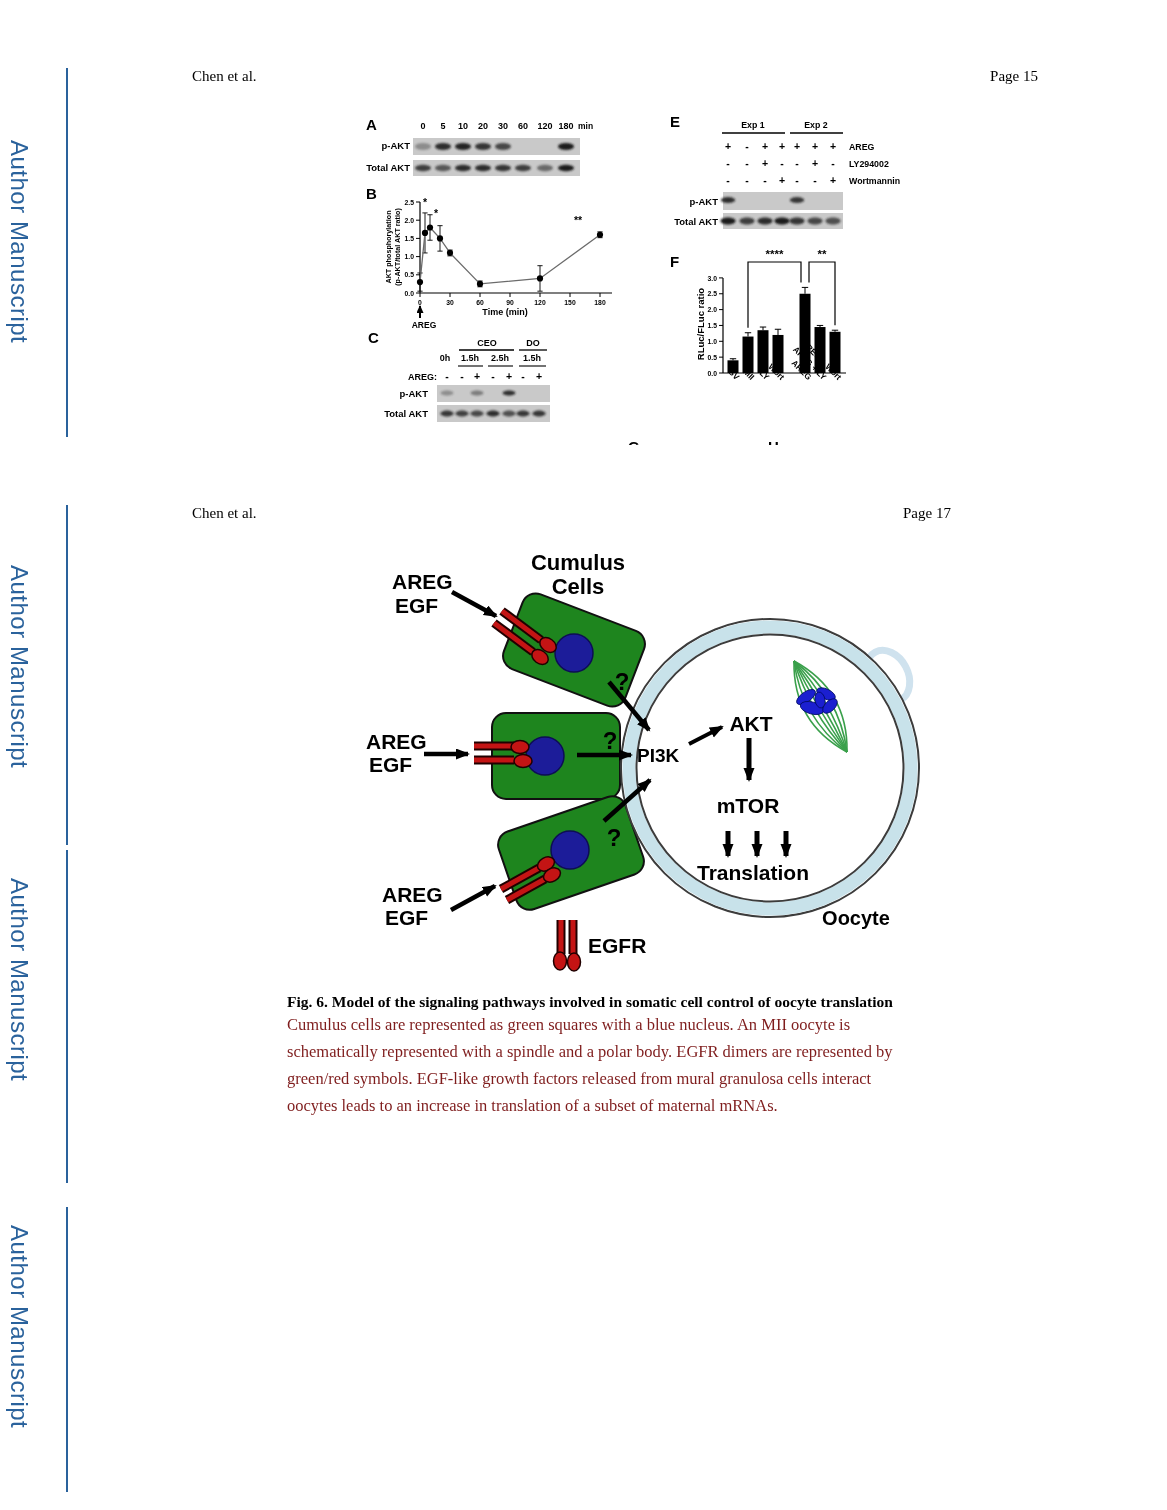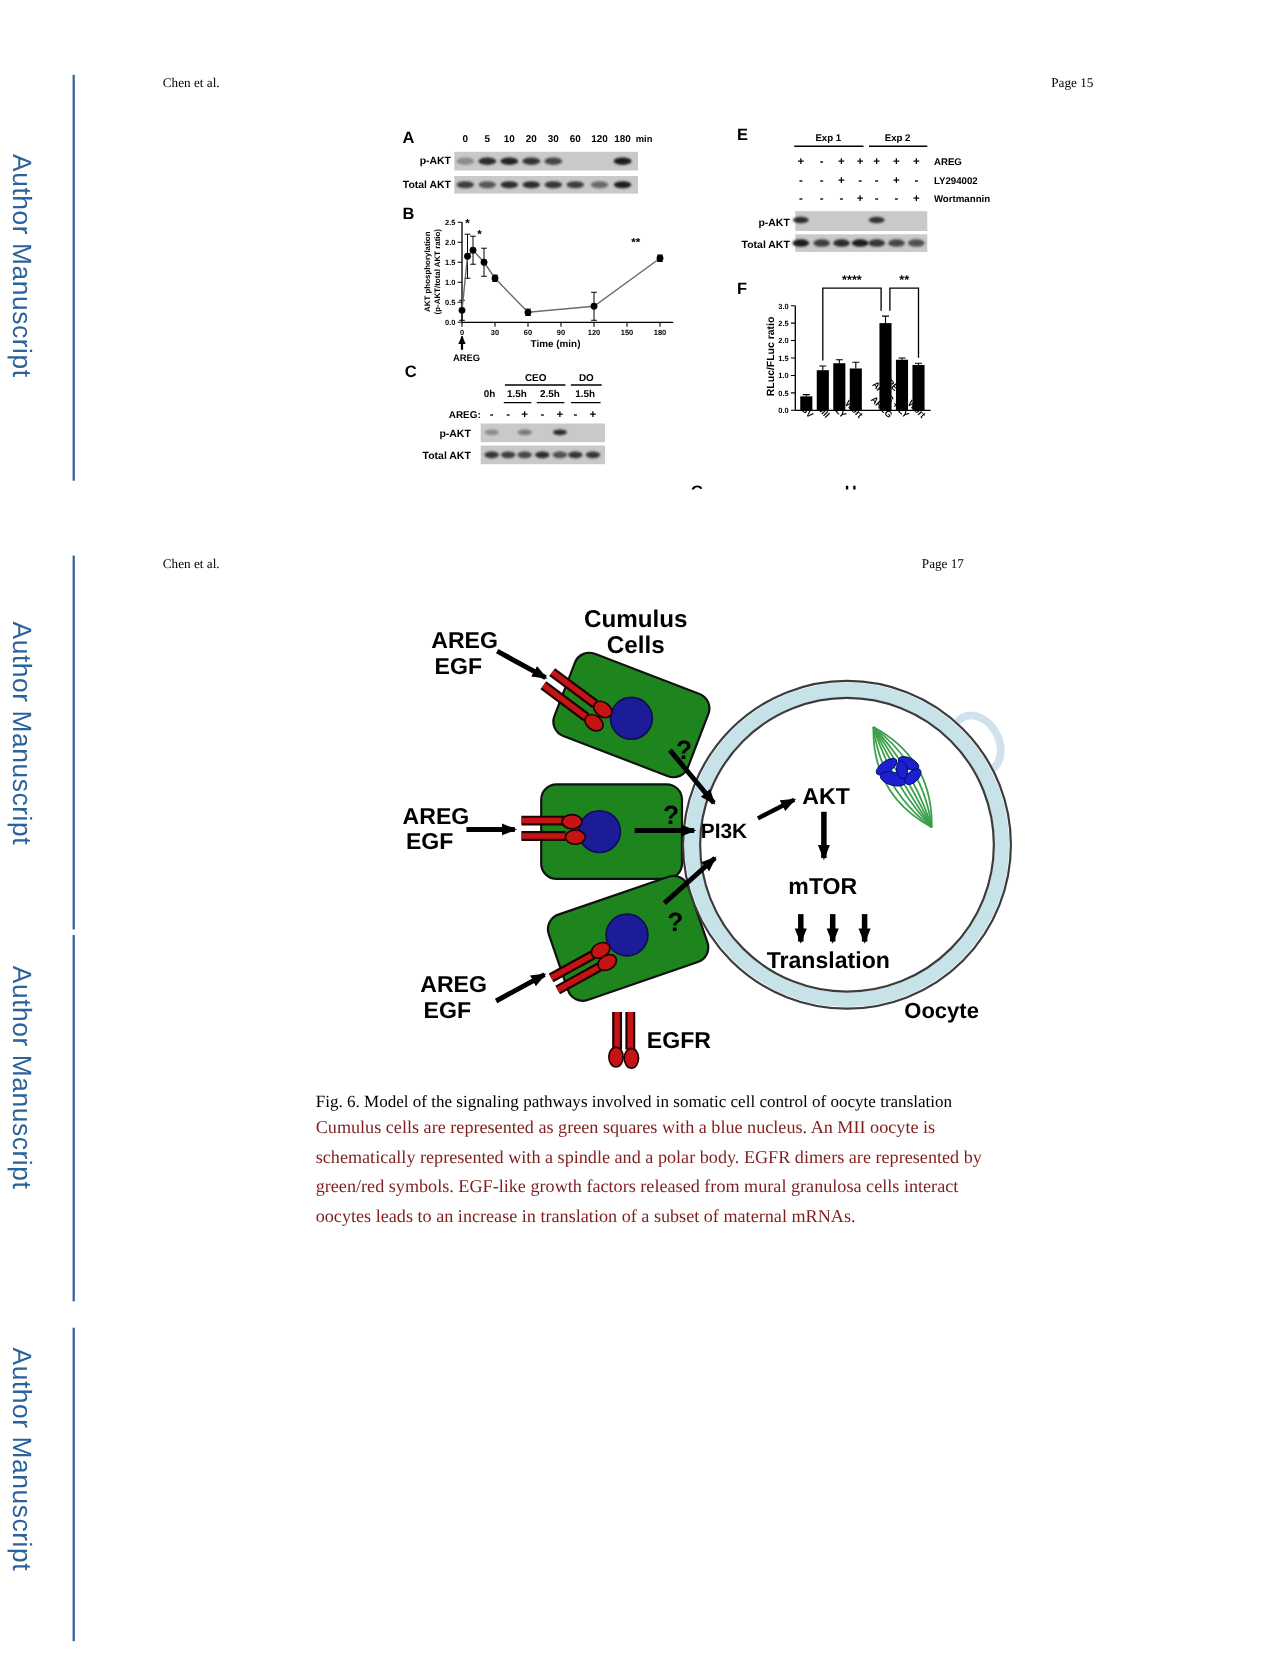--- a/index.html
+++ b/index.html
@@ -1,25 +1,25 @@
 <!DOCTYPE html>
 <html><head>
 <meta charset="utf-8">
 <style>
   html,body{margin:0;padding:0;background:#fff;}
   #page{position:relative;width:1167px;height:1510px;background:#ffffff;overflow:hidden;}
   .serif{font-family:"Liberation Serif",serif;color:#000;}
-  .hdr{position:absolute;font-size:12px;}
+  .hdr{position:absolute;font-size:15px;margin-left:44px;}
   .sb-line{position:absolute;left:66px;width:2px;background:#2a629c;}
   .sb-text{position:absolute;left:33px;font-family:"Liberation Sans",sans-serif;font-size:24px;
            color:#2a629c;white-space:nowrap;transform:rotate(90deg);transform-origin:0 0;letter-spacing:.5px;}
   svg{position:absolute;overflow:hidden;}
   svg text{font-family:"Liberation Sans",sans-serif;font-weight:700;fill:#000;}
   .cap{position:absolute;left:287px;width:712px;}
-  .cap-title{font-family:"Liberation Serif",serif;font-weight:400;font-size:15.5px;color:#000;}
+  .cap-title{font-family:"Liberation Serif",serif;font-weight:700;font-size:15.5px;color:#000;}
   .cap-line{font-family:"Liberation Serif",serif;font-size:16.5px;line-height:27px;color:#7f1d1d;}
 </style>
 </head>
 <body>
 
 <div id="page">
 
   <div class="sb-line" style="top:68px;height:369px"></div>
   <div class="sb-text" style="top:140px">Author Manuscript</div>
   <div class="sb-line" style="top:505px;height:340px"></div>
@@ -296,21 +296,21 @@
         <text x="774.5" y="258" text-anchor="middle" font-size="11.5">****</text>
         <path d="M809,282.40999999999997 L809,262 L835,262 L835,325.205" fill="none" stroke="#000" stroke-width="1.2"></path>
         <text x="822" y="258" text-anchor="middle" font-size="11.5">**</text>
       </g>
 
     <text x="628" y="452" font-size="15">G</text>
     <text x="768" y="452" font-size="15">H</text>
   </svg>
 
   <div class="hdr serif" style="left:148px;top:505px">Chen et al.</div>
-  <div class="hdr serif" style="left:838px;top:505px;width:144px;text-align:left">Page 17</div>
+  <div class="hdr serif" style="left:811px;top:505px;width:144px;text-align:center">Page 17</div>
 
   <svg id="fig17" style="left:330px;top:540px" width="630" height="450" viewBox="330 540 630 450">
     <defs>
       <marker id="ah2" markerUnits="userSpaceOnUse" markerWidth="16" markerHeight="12" refX="12" refY="5.5" orient="auto">
         <path d="M0,0 L14,5.5 L0,11 z" fill="#000"></path>
       </marker>
     </defs>
 
     <g>
       <rect x="509" y="610" width="130" height="80" rx="14" transform="rotate(21 574 650)" fill="#1e851e" stroke="#111" stroke-width="2"></rect>

